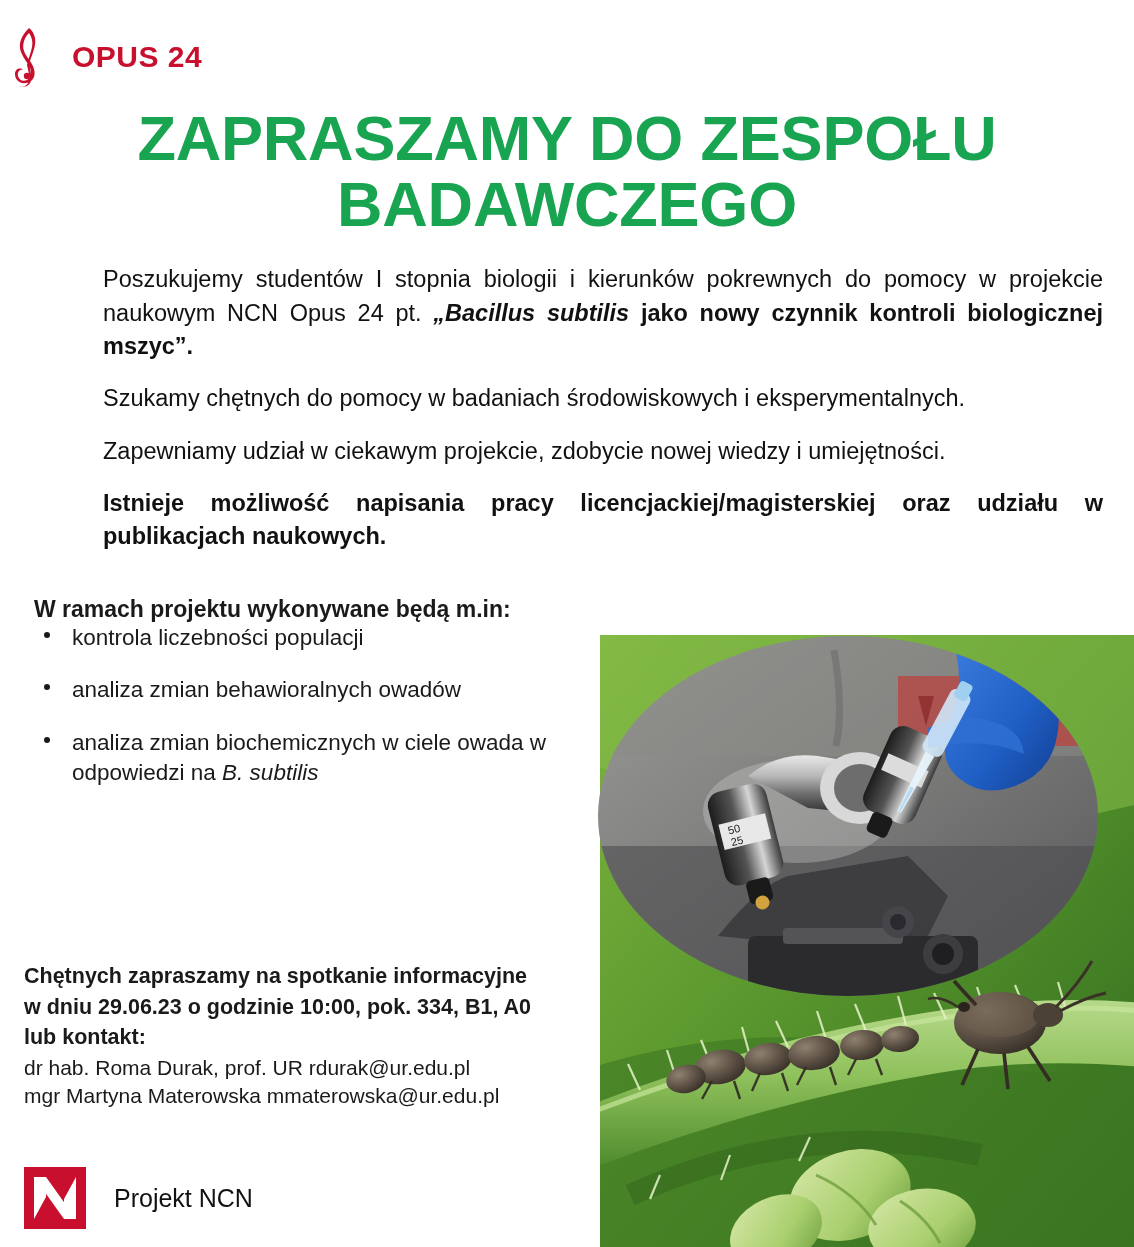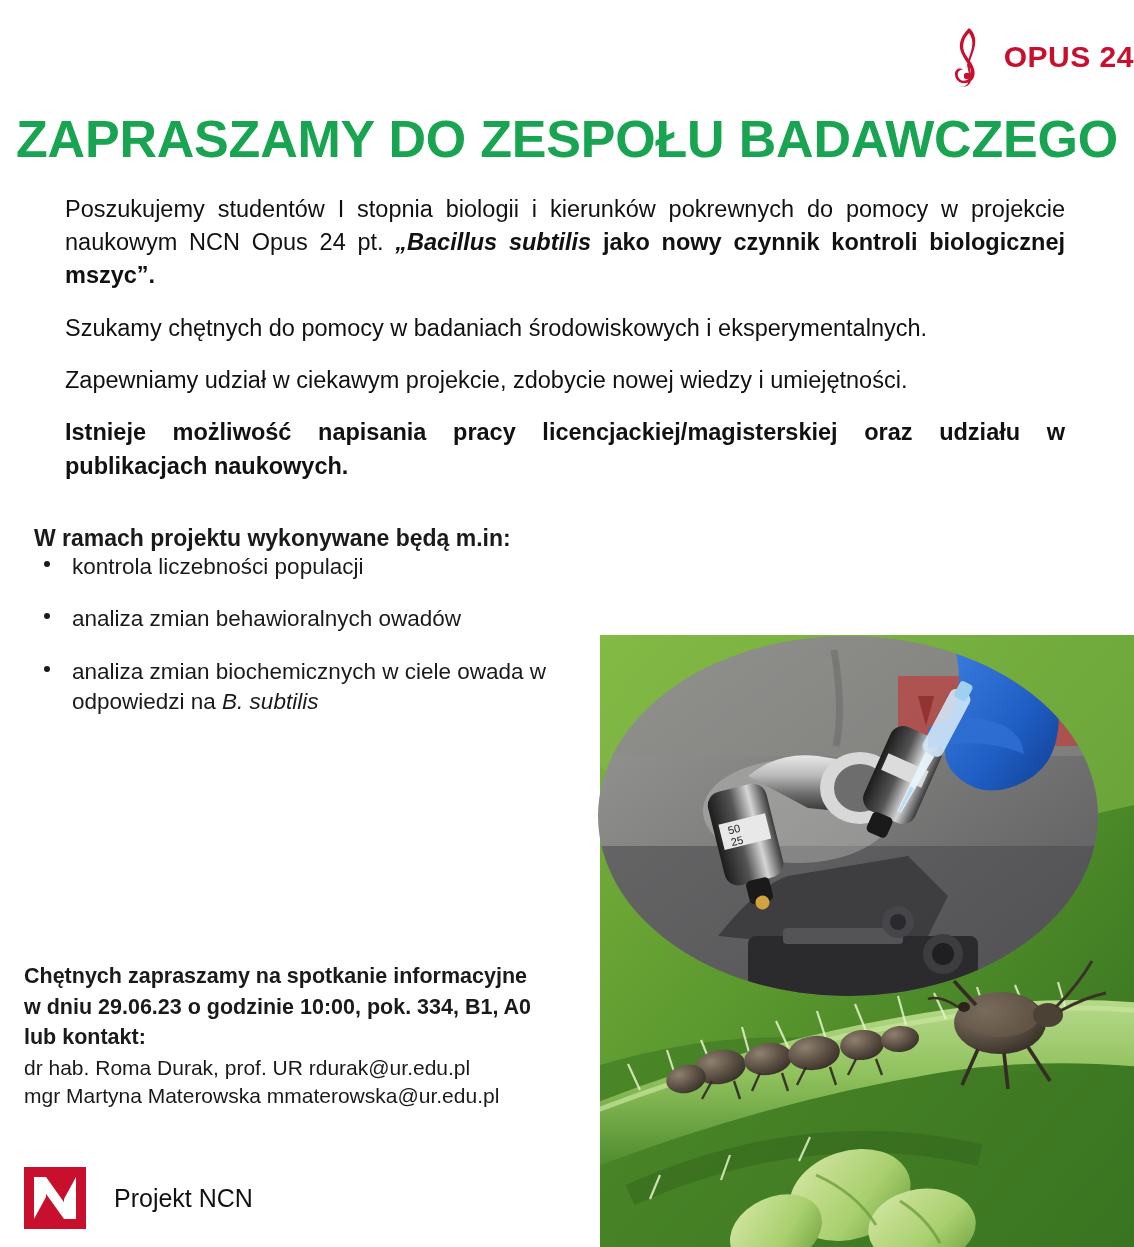--- a/index.html
+++ b/index.html
@@ -13,51 +13,52 @@
     font-family: "Liberation Sans", sans-serif;
     color: #1a1a1a;
     position: relative;
     overflow: hidden;
   }
 
   
   .opus-header {
     display: flex;
     align-items: center;
-    justify-content: flex-end;
-    gap: 16px;
+    justify-content: flex-start;
+    gap: 24px;
     padding-top: 26px;
     height: 62px;
+    padding-left: 8px;
   }
   .clef-icon {
     width: 40px;
     height: 62px;
     display: block;
   }
   .opus-title {
     font-size: 30px;
     font-weight: bold;
     color: #c8102e;
     letter-spacing: 0.5px;
   }
 
   
   .headline {
     text-align: center;
-    font-size: 52px;
+    font-size: 63px;
     font-weight: bold;
     color: #18a450;
-    margin: 24px 0 0 0;
+    margin: 17px 0 0 0;
     letter-spacing: -0.2px;
     line-height: 1.05;
   }
 
   
   .body-block {
-    margin: 26px 62px 0 65px;
+    margin: 26px 62px 0 103px;
     width: 1000px;
   }
   .para {
     font-size: 23.5px;
     line-height: 1.42;
     text-align: justify;
     margin: 0 0 19px 0;
     color: #111;
   }
   .para b {

